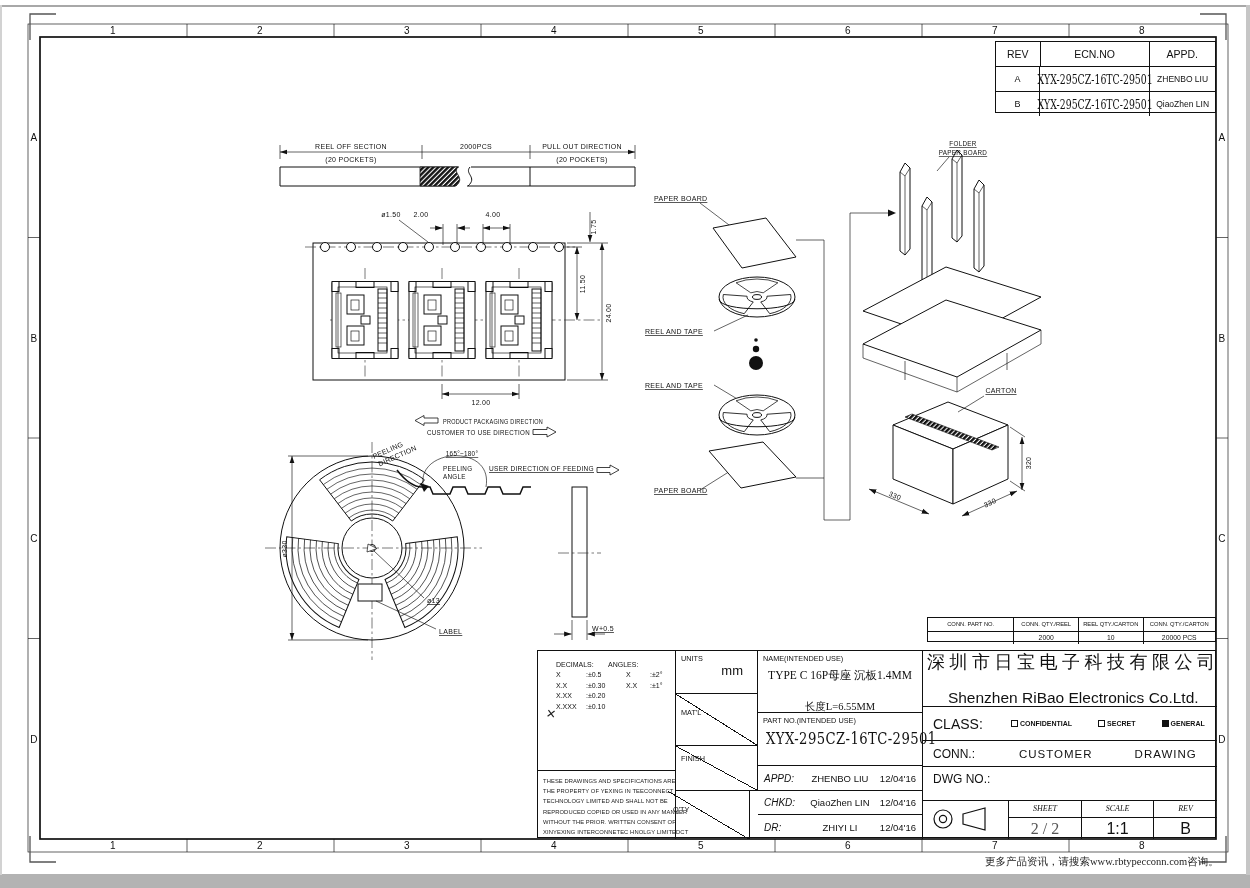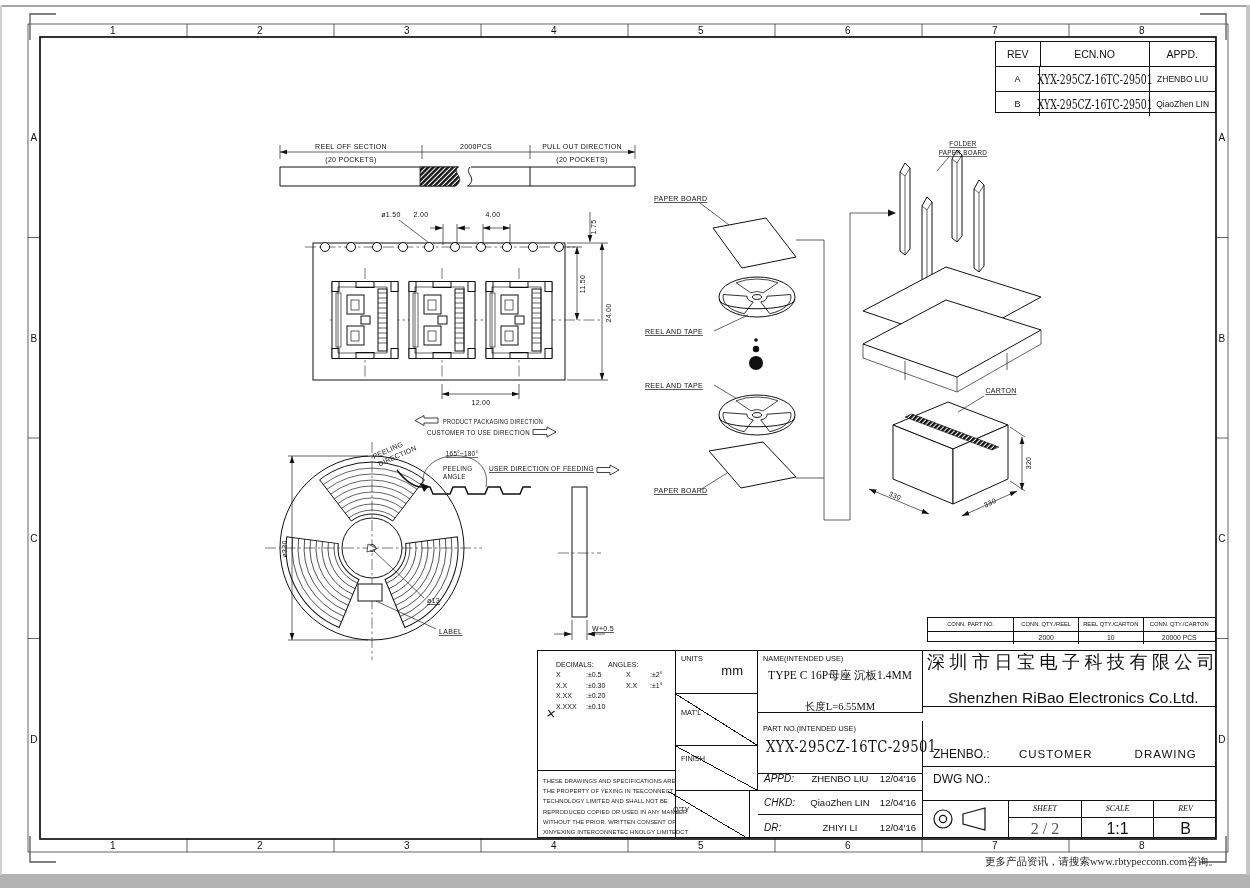--- a/index.html
+++ b/index.html
@@ -417,21 +417,21 @@
     </div>
     <div class="cell br diag" style="left:130px;top:140px;width:82px;height:48px">
       <div class="lblsm" style="padding-top:14px">Q'TY</div>
     </div>
 
     <div class="cell br bb" style="left:220px;top:0;width:165px;height:62px">
       <div class="lblsm">NAME(INTENDED USE)</div>
       <div class="name1">TYPE C 16P母座 沉板1.4MM</div>
       <div class="name2">长度L=6.55MM</div>
     </div>
-    <div class="cell br bb" style="left:220px;top:70px;width:165px;height:53px">
+    <div class="cell br bb" style="left:220px;top:62px;width:165px;height:53px">
       <div class="lblsm">PART NO.(INTENDED USE)</div>
       <div class="partno">XYX-295CZ-16TC-29501</div>
     </div>
     <div class="cell br bb sigrow" style="left:220px;top:115px;width:165px;height:25px">
       <span class="siglab">APPD:</span>
       <span class="signame">ZHENBO LIU</span>
       <span class="sigdate">12/04'16</span>
     </div>
     <div class="cell br bb sigrow" style="left:220px;top:140px;width:165px;height:24px">
       <span class="siglab">CHKD:</span>
@@ -449,22 +449,37 @@
         <path d="M5,28 C2,15 19,5 33,9" stroke="#f59f1d" stroke-width="3.6" fill="none"></path>
         <path d="M41,16 C44,29 27,39 13,35" stroke="#ffd23e" stroke-width="3.6" fill="none"></path>
         <path d="M24,9 C15,12 14,22 21,25 C27,27.5 27,32 21,34 L30,36 L24,28 C32,26 32,14 24,9 Z" fill="#2ba1d8"></path>
         <path d="M21,15 L11,19 L20,23 Z" fill="#1479b8"></path>
       </svg>
       <div class="comp-txt">
         <div class="cn">深圳市日宝电子科技有限公司</div>
         <div class="en">Shenzhen RiBao Electronics Co.Ltd.</div>
       </div>
     </div>
+    <div class="cell bb classrow" style="left:385px;top:56px;width:294px;height:34px">
+      <span class="classlab">CLASS:</span>
+      <span class="opt">
+          <span class="box"></span>
+          <span>CONFIDENTIAL</span>
+        </span>
+      <span class="opt">
+          <span class="box"></span>
+          <span>SECRET</span>
+        </span>
+      <span class="opt" style="margin-right:0">
+          <span class="box filled"></span>
+          <span>GENERAL</span>
+        </span>
+    </div>
     <div class="cell bb titlerow" style="left:385px;top:90px;width:294px;height:26px">
-      <span class="titlelab">ZHENBO.:</span>
+      <span class="titlelab">CONN.:</span>
       <span class="titleval"><span>CUSTOMER</span><span class="gap"></span><span>DRAWING</span></span>
     </div>
     <div class="cell bb dwg" style="left:385px;top:116px;width:294px;height:34px">
       <span>DWG NO.:</span>
     </div>
     <div class="cell" style="left:385px;top:150px;width:294px;height:38px">
       <div class="brow">
         <div class="bcell" style="width:85px">
           <svg width="85" height="37" viewBox="0 0 85 37">
             <circle cx="20" cy="18" r="9" fill="none" stroke="#111" stroke-width="1.2"></circle>

